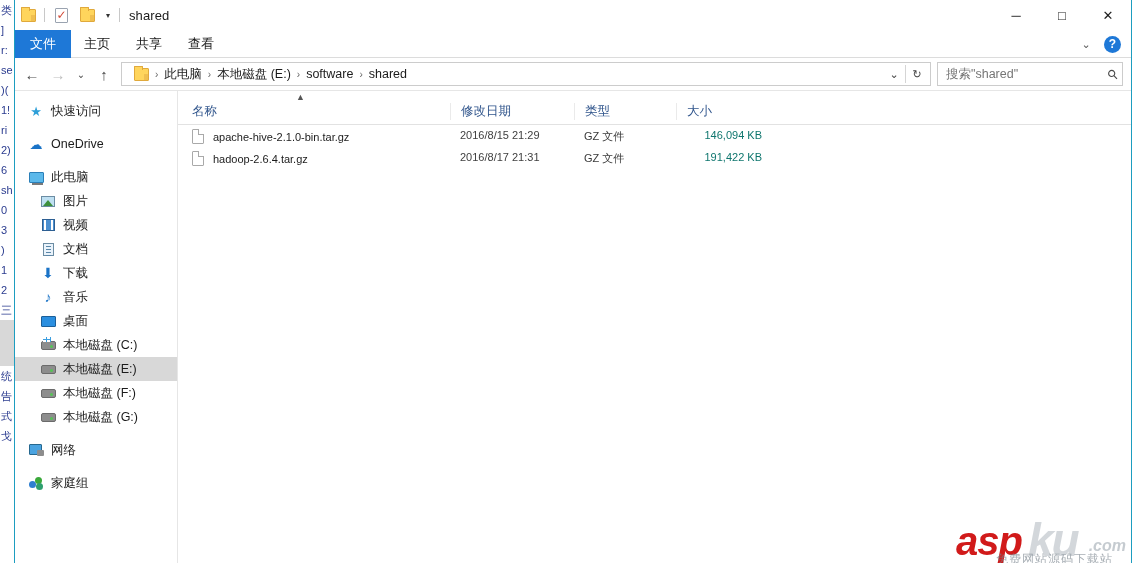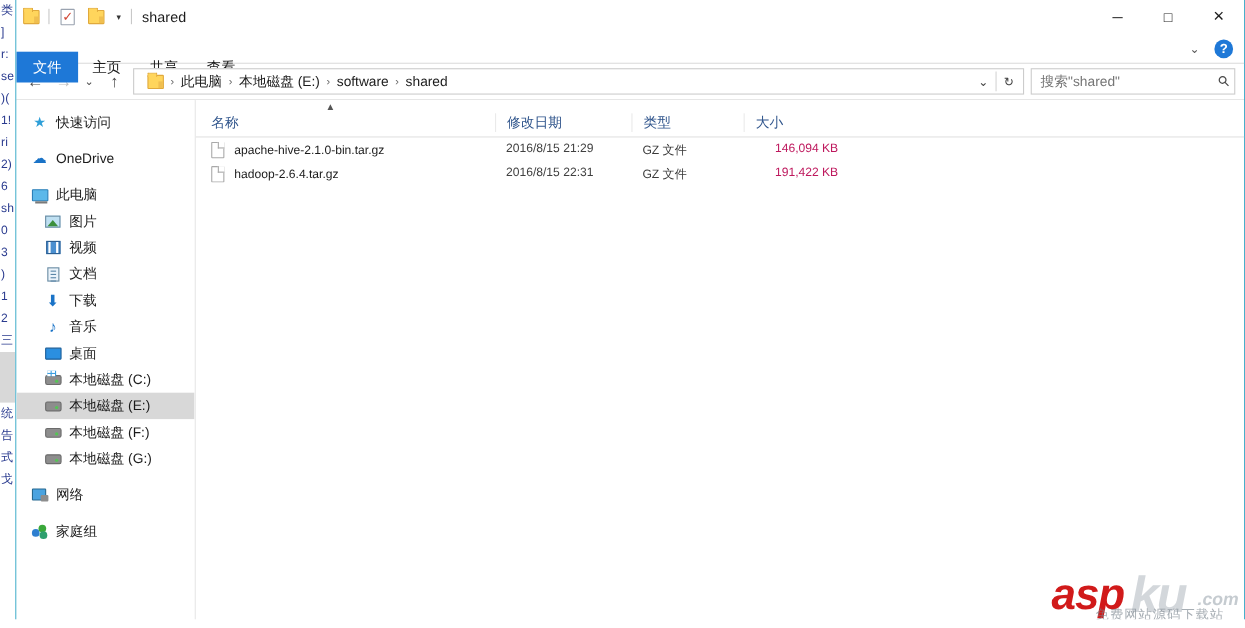--- a/index.html
+++ b/index.html
@@ -93,21 +93,20 @@
   
   .ribbon {
     height: 28px; flex: 0 0 auto; display: flex; align-items: stretch;
     border-bottom: 1px solid #dcdcdc; position: relative;
     background: #ffffff;
   }
   .tab {
     display: flex; align-items: center; justify-content: center;
     padding: 0 13px; font-size: 13px; color: #1b1b1b;
     height: 28px;
-    margin-top: 17px;
   }
   .tab.file {
     background: #1e78d7; color: #ffffff; min-width: 56px;
   }
   .ribbon-right {
     position: absolute; right: 4px; top: 0; height: 28px;
     display: flex; align-items: center; gap: 8px; padding-right: 6px;
   }
   .chev-down { font-size: 11px; color: #5a5a5a; width: 20px; text-align: center; }
   .help-btn {
@@ -292,21 +291,21 @@
 
   .rows { flex: 1 1 auto; overflow: hidden; padding-top: 4px; }
   .row {
     height: 22px; display: flex; align-items: flex-start;
     font-size: 11px; color: #1b1b1b;
   }
   .row .cell { white-space: nowrap; overflow: hidden; }
   .cell.name { width: 272px; flex: 0 0 272px; display: flex; align-items: center; padding-left: 14px; }
   .cell.date { width: 124px; flex: 0 0 124px; padding-left: 10px; color: #404040; }
   .cell.type { width: 102px; flex: 0 0 102px; padding-left: 10px; color: #3a3a3a; }
-  .cell.size { width: 86px; flex: 0 0 86px; padding-left: 10px; color: #be185d;
+  .cell.size { width: 86px; flex: 0 0 86px; padding-left: 10px; color: #0f766e;
                text-align: right; justify-content: flex-end; display: flex; }
   .file-ico {
     width: 12px; height: 15px; margin-right: 9px; flex: 0 0 12px;
     background: #ffffff; border: 1px solid #a9a9a9; position: relative;
     border-radius: 1px;
   }
   .file-ico::after {
     content: ""; position: absolute; right: -1px; top: -1px;
     width: 5px; height: 5px; background: #ffffff;
     border-left: 1px solid #a9a9a9; border-bottom: 1px solid #a9a9a9;
@@ -564,21 +563,21 @@
           </div>
           <div class="cell date">2016/8/15 21:29</div>
           <div class="cell type">GZ 文件</div>
           <div class="cell size">146,094 KB</div>
         </div>
         <div class="row">
           <div class="cell name">
             <span class="file-ico"></span>
             <span>hadoop-2.6.4.tar.gz</span>
           </div>
-          <div class="cell date">2016/8/15 22:31</div>
+          <div class="cell date">2016/8/17 21:31</div>
           <div class="cell type">GZ 文件</div>
           <div class="cell size">191,422 KB</div>
         </div>
       </div>
     </div>
   </div>
 
 </div>
 
 <div id="watermark">

